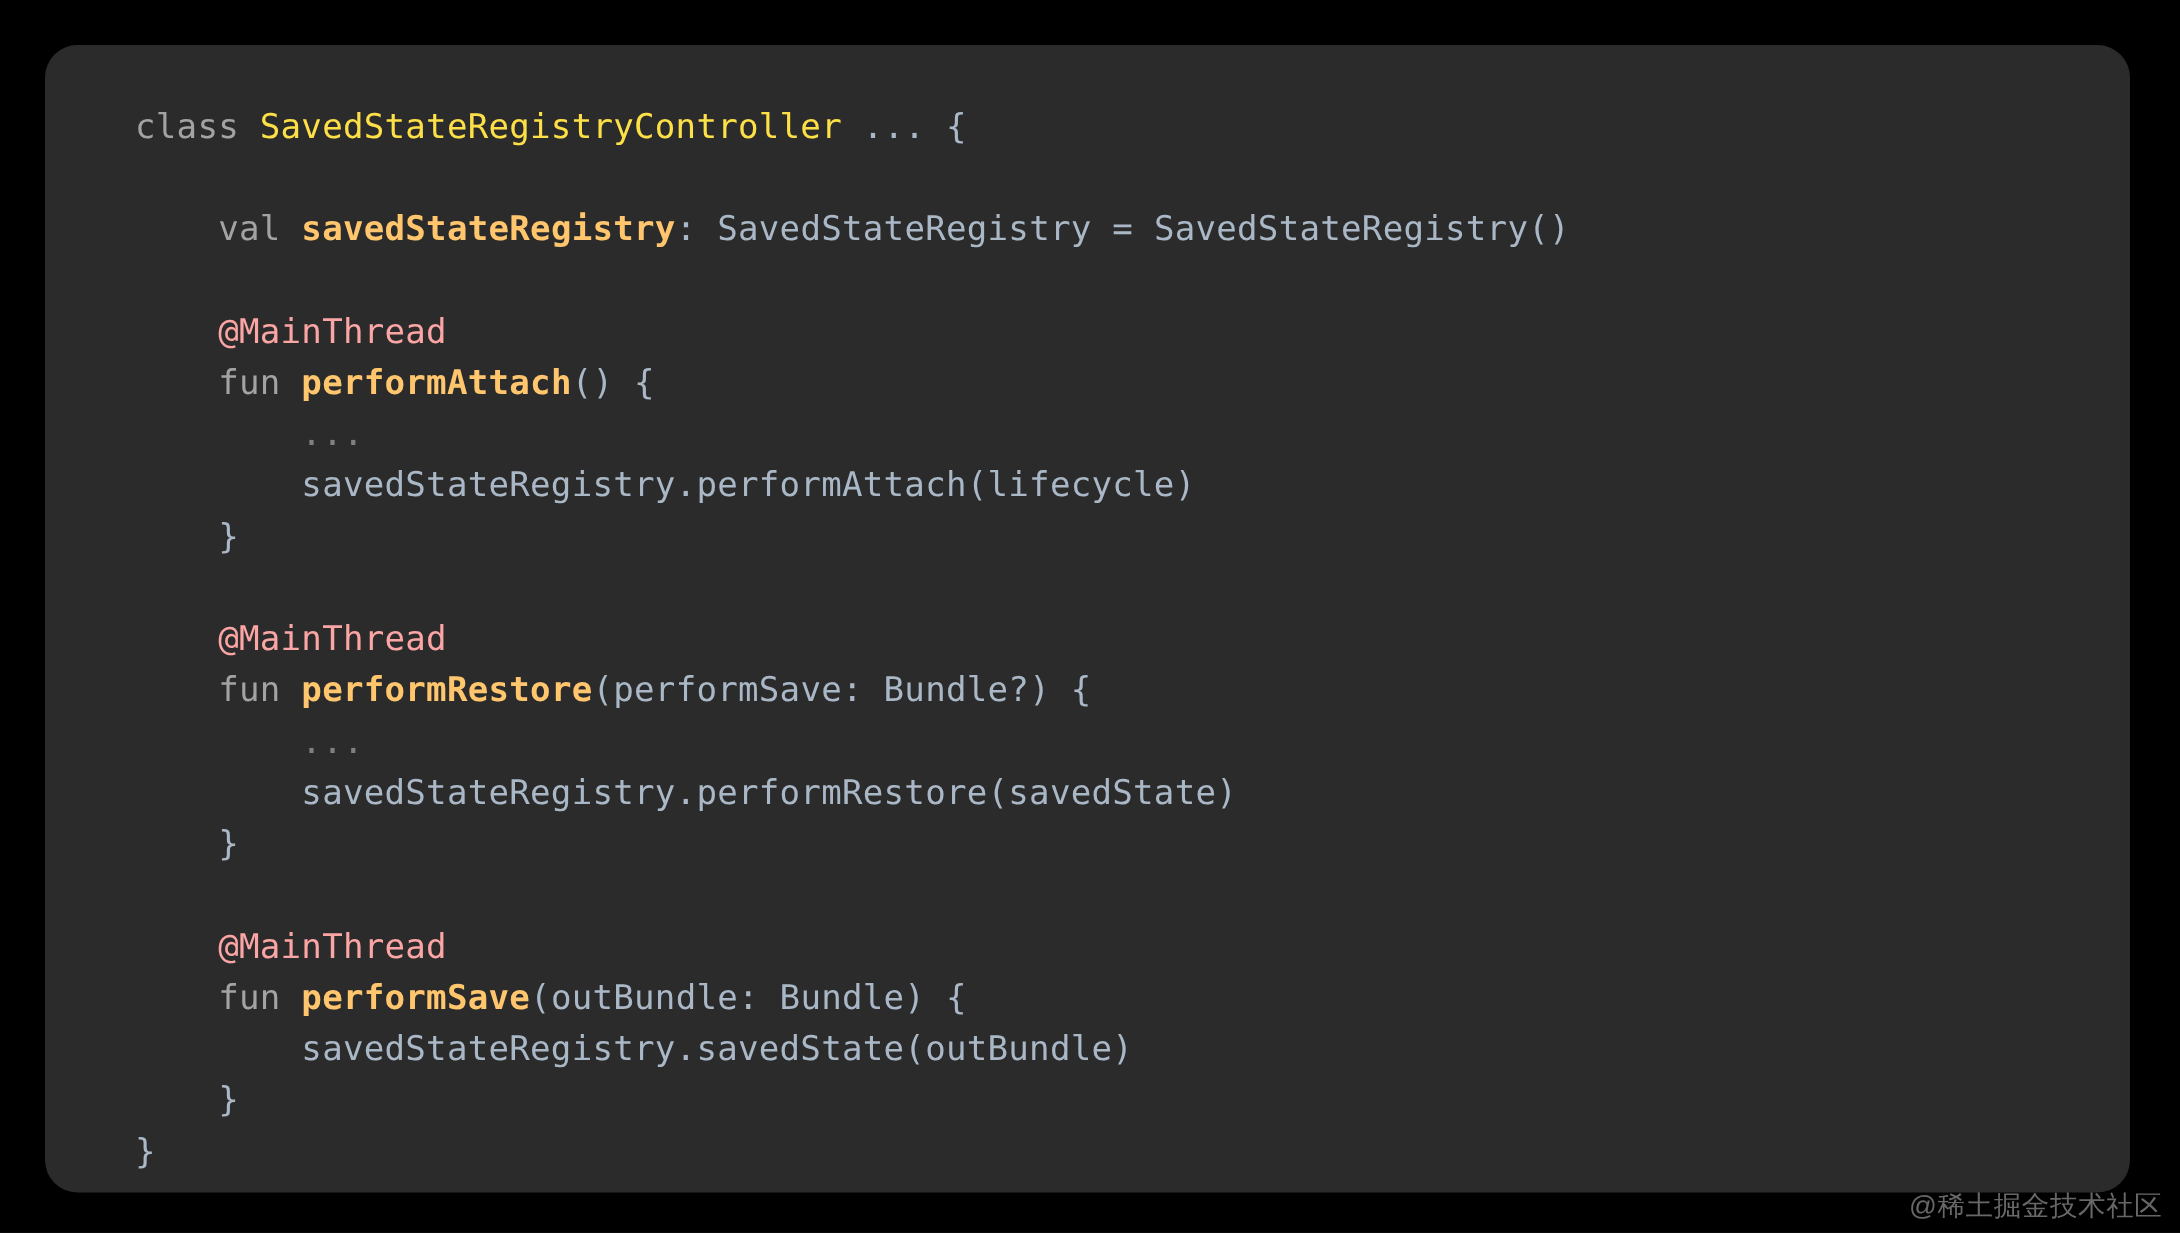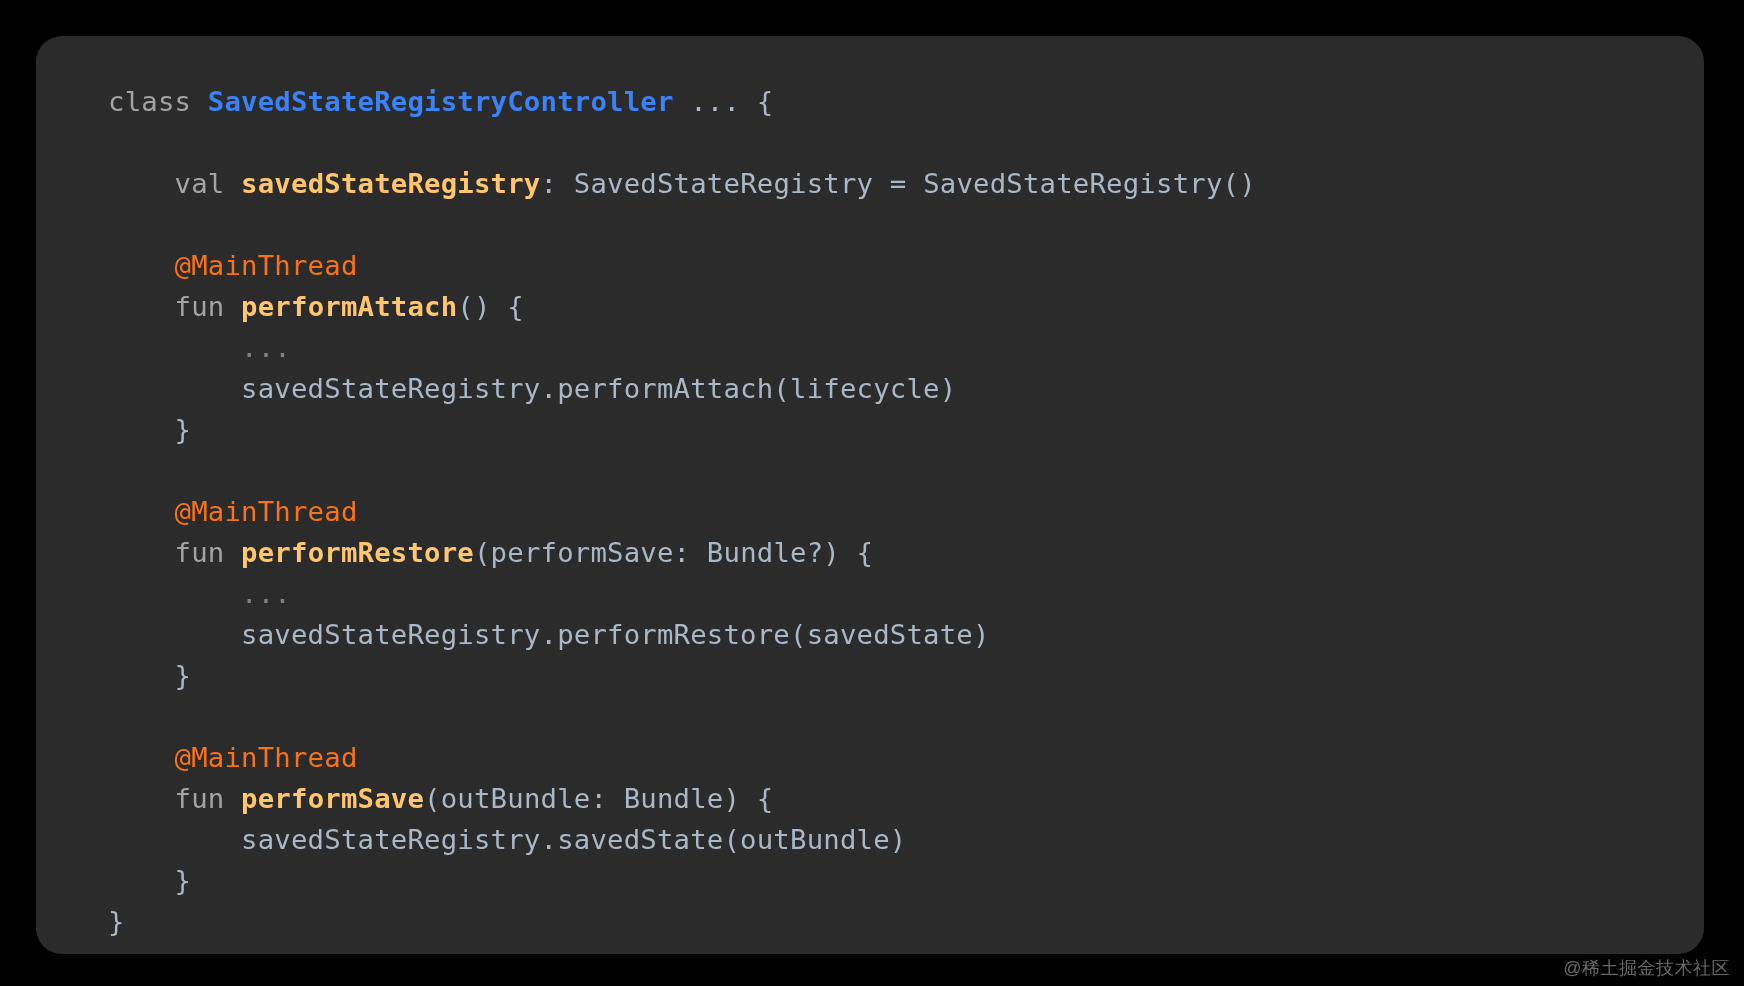--- a/index.html
+++ b/index.html
@@ -24,36 +24,36 @@
     color: #a9b7c6;
     font-size: 27.3px;
     line-height: 41px;
     letter-spacing: 0.2px;
   }
   .code-panel pre {
     margin: 0;
     font-family: inherit;
   }
   .kw-orange-b { color: #a3a3a3; font-weight: 400; }
-  .class-name { color: #3b82f6; font-weight: 700; }
+  .class-name { color: #fde047; font-weight: 400; }
   .prop-name  { color: #ffc66d; font-weight: 600; }
   .fun-name   { color: #ffc66d; font-weight: 700; }
-  .anno       { color: #f97316; }
+  .anno       { color: #fca5a5; }
   .type       { color: #a9b7c6; }
   .call       { color: #a9b7c6; }
   .plain      { color: #a9b7c6; }
   .punc       { color: #a9b7c6; }
   .dots       { color: #808080; }
 
   .watermark {
     position: absolute;
     right: 14px;
     bottom: 6px;
     font-family: "PingFang SC", "Microsoft YaHei", sans-serif;
-    font-size: 18px;
+    font-size: 22px;
     color: #7a7a7a;
     letter-spacing: 0.5px;
     opacity: 0.85;
   }
 </style>
 </head>
 <body>
 
 <div class="code-panel">
 <pre><span class="kw-orange-b">class</span> <span class="class-name">SavedStateRegistryController</span><span class="plain"> ... </span><span class="punc">{</span>

